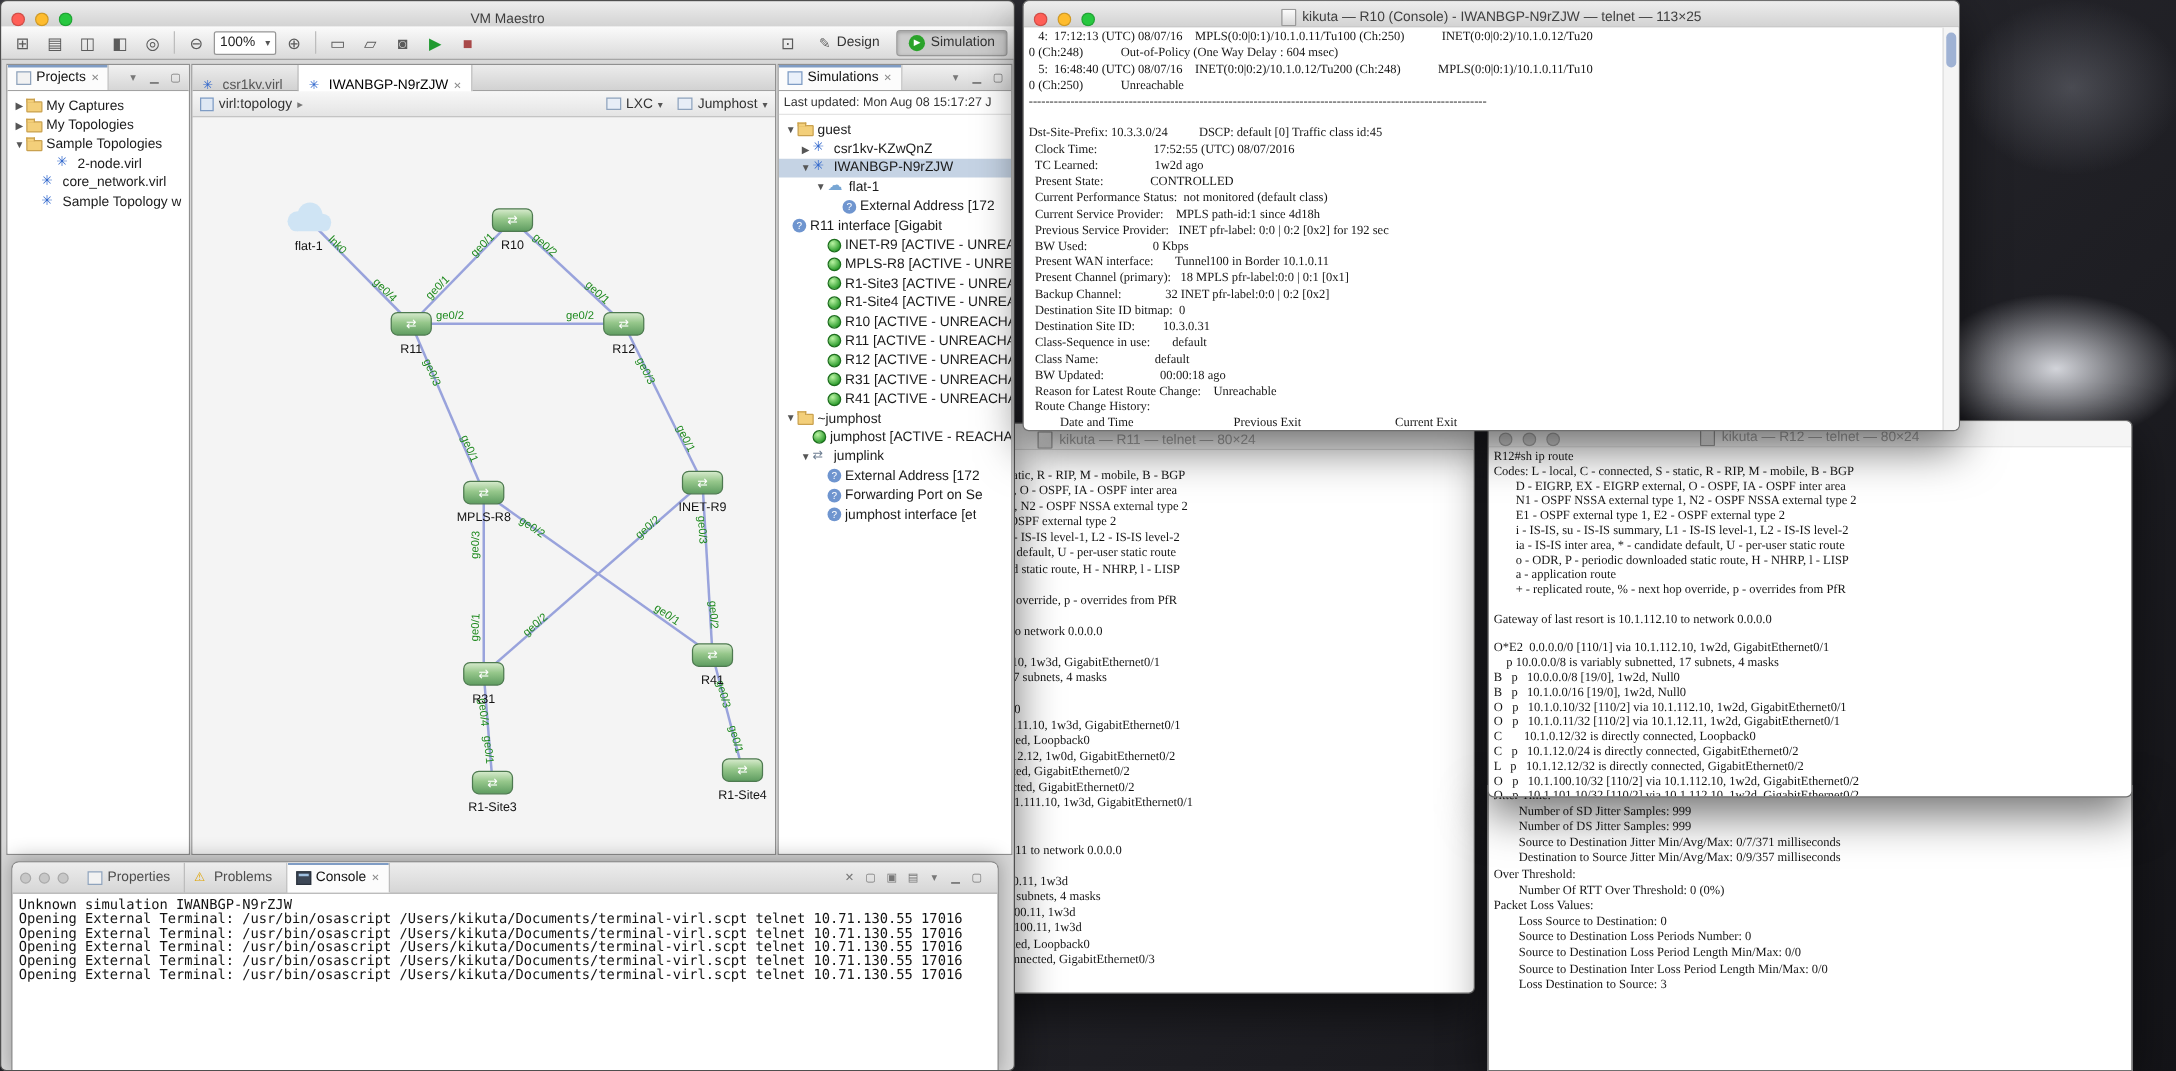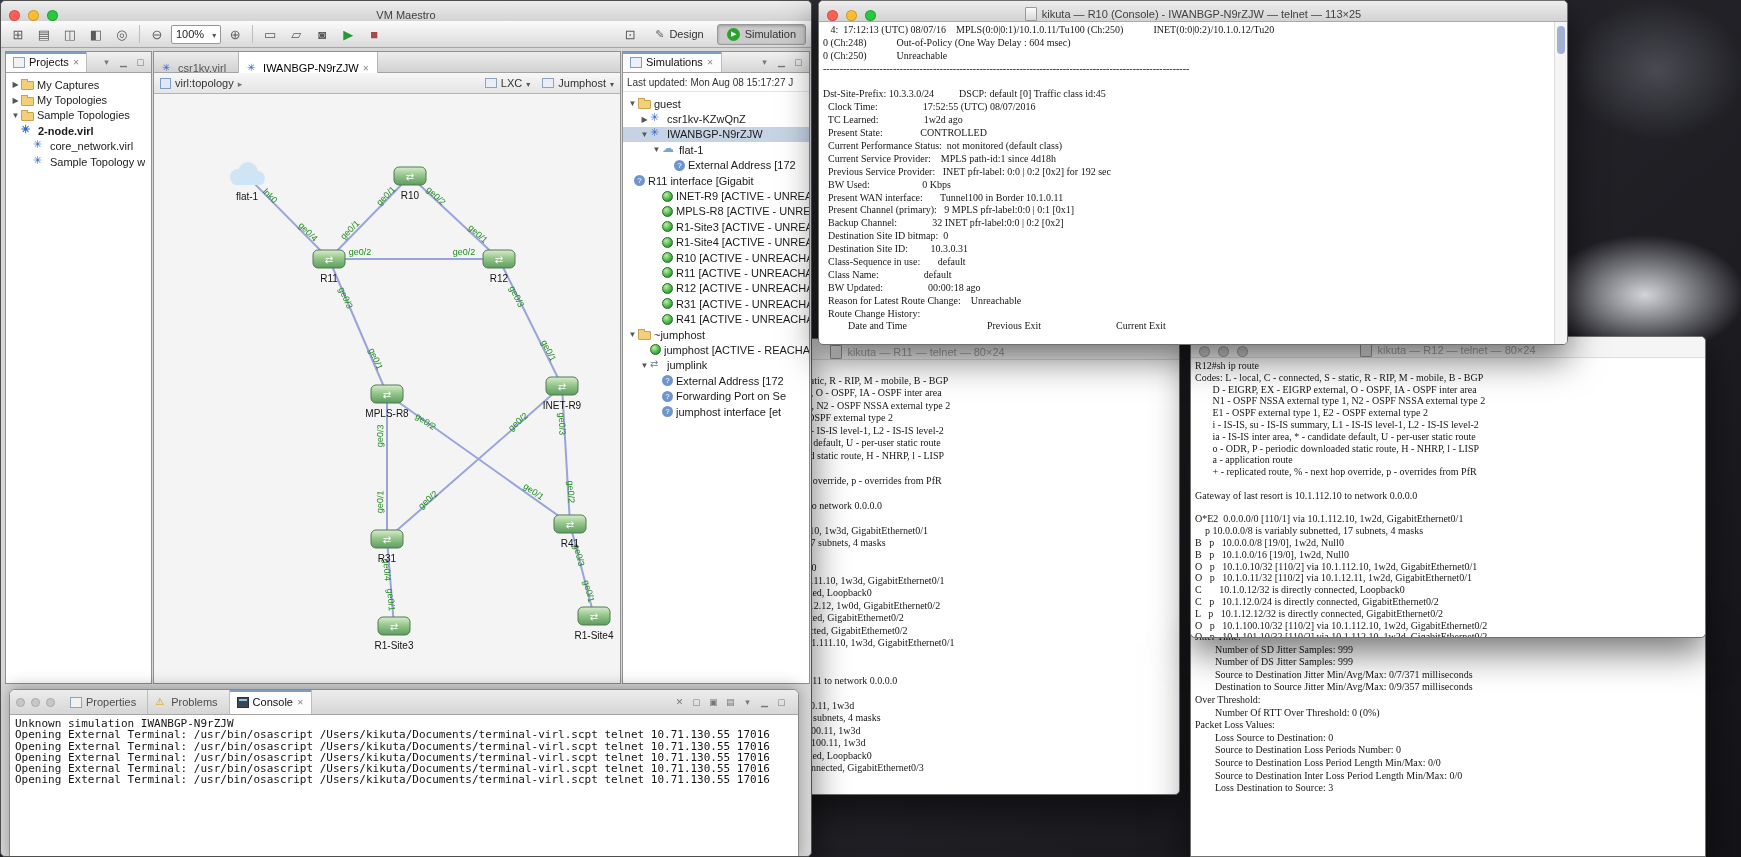--- a/index.html
+++ b/index.html
@@ -242,33 +242,34 @@
       </div>
       <div class="title">
         <span class="doc-icon"></span>
         <span>kikuta — R10 (Console) - IWANBGP-N9rZJW — telnet — 113×25</span>
       </div>
     </div>
     <div class="termbody" style="padding-right:16px">
 
     <div class="tline">   4:  17:12:13 (UTC) 08/07/16    MPLS(0:0|0:1)/10.1.0.11/Tu100 (Ch:250)            INET(0:0|0:2)/10.1.0.12/Tu20</div>
         <div class="tline">0 (Ch:248)            Out-of-Policy (One Way Delay : 604 msec)</div>
+        <div class="tline">   5:  16:48:40 (UTC) 08/07/16    INET(0:0|0:2)/10.1.0.12/Tu200 (Ch:248)            MPLS(0:0|0:1)/10.1.0.11/Tu10</div>
         <div class="tline">0 (Ch:250)            Unreachable</div>
         <div class="tline">--------------------------------------------------------------------------------------------------------------</div>
         <div class="tline"></div>
         <div class="tline">Dst-Site-Prefix: 10.3.3.0/24          DSCP: default [0] Traffic class id:45</div>
         <div class="tline">  Clock Time:                  17:52:55 (UTC) 08/07/2016</div>
         <div class="tline">  TC Learned:                  1w2d ago</div>
         <div class="tline">  Present State:               CONTROLLED</div>
         <div class="tline">  Current Performance Status:  not monitored (default class)</div>
         <div class="tline">  Current Service Provider:    MPLS path-id:1 since 4d18h</div>
         <div class="tline">  Previous Service Provider:   INET pfr-label: 0:0 | 0:2 [0x2] for 192 sec</div>
         <div class="tline">  BW Used:                     0 Kbps</div>
         <div class="tline">  Present WAN interface:       Tunnel100 in Border 10.1.0.11</div>
-        <div class="tline">  Present Channel (primary):   9 MPLS pfr-label:0:0 | 0:1 [0x1]</div>
+        <div class="tline">  Present Channel (primary):   18 MPLS pfr-label:0:0 | 0:1 [0x1]</div>
         <div class="tline">  Backup Channel:              32 INET pfr-label:0:0 | 0:2 [0x2]</div>
         <div class="tline">  Destination Site ID bitmap:  0</div>
         <div class="tline">  Destination Site ID:         10.3.0.31</div>
         <div class="tline">  Class-Sequence in use:       default</div>
         <div class="tline">  Class Name:                  default</div>
         <div class="tline">  BW Updated:                  00:00:18 ago</div>
         <div class="tline">  Reason for Latest Route Change:    Unreachable</div>
         <div class="tline">  Route Change History:</div>
         <div class="tline">          Date and Time                                Previous Exit                              Current Exit</div>
       </div>
@@ -380,21 +381,21 @@
             <span class="ticon folder"></span>
             <span class="tlabel">My Topologies</span>
           </div>
 
           <div class="trow" style="padding-left: 4px;">
             <span class="exp">▼</span>
             <span class="ticon folder"></span>
             <span class="tlabel">Sample Topologies</span>
           </div>
 
-          <div class="trow" style="padding-left: 4px; font-weight: bold;">
+          <div class="trow" style="padding-left: 28px;">
             <span class="exp"></span>
             <span class="ticon virl"></span>
             <span class="tlabel">2-node.virl</span>
           </div>
 
           <div class="trow" style="padding-left: 16px;">
             <span class="exp"></span>
             <span class="ticon virl"></span>
             <span class="tlabel">core_network.virl</span>
           </div>

